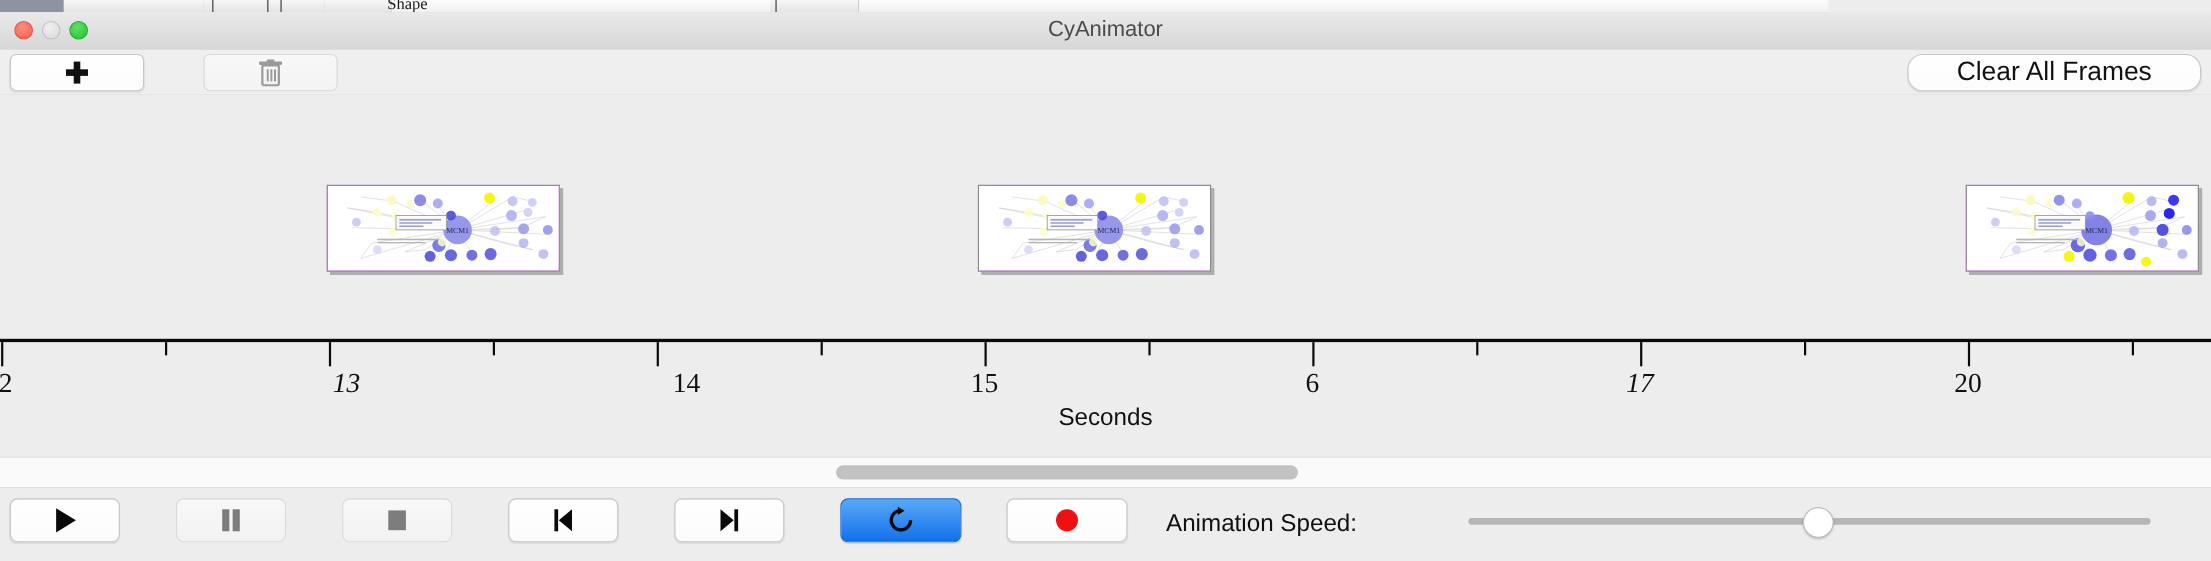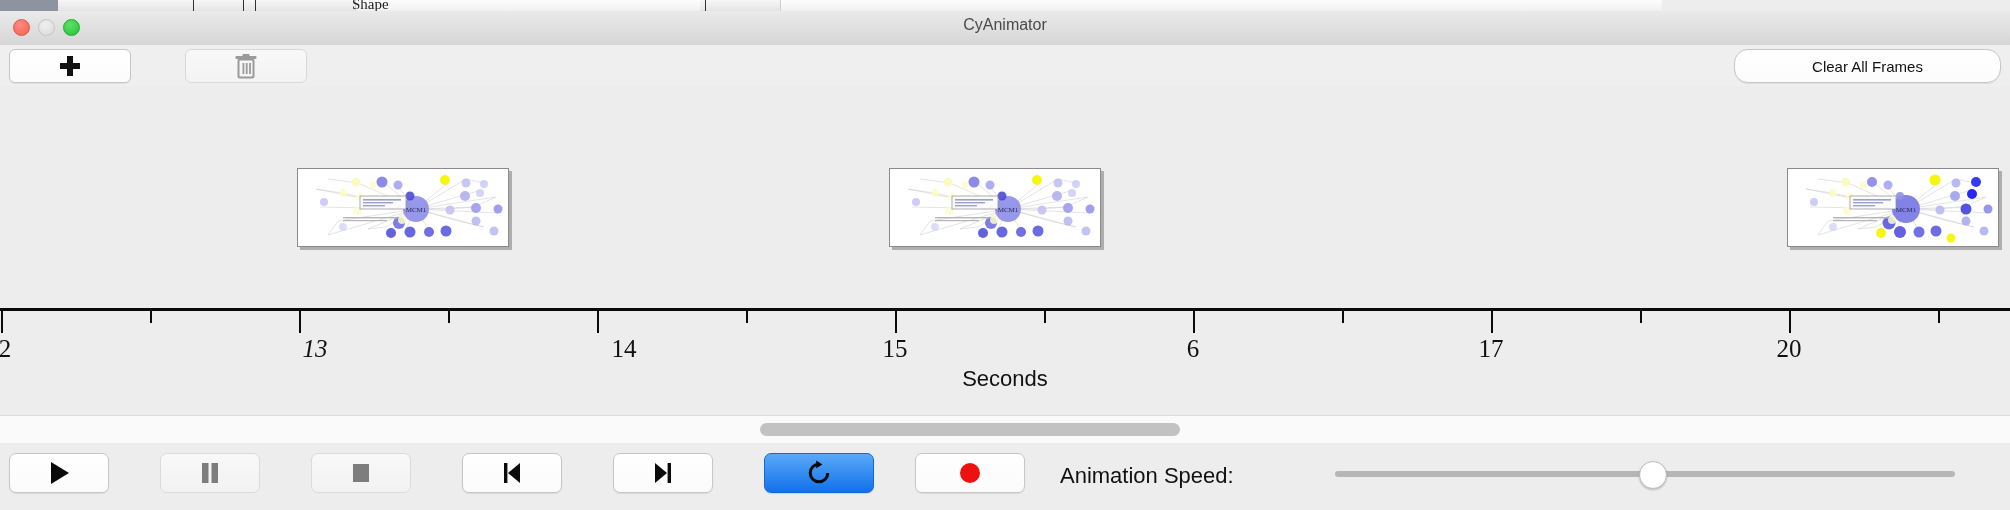--- a/index.html
+++ b/index.html
@@ -50,21 +50,21 @@
   .light {
     width: 17px; height: 17px; border-radius: 50%;
     box-sizing: border-box;
   }
   .light.red    { background: radial-gradient(circle at 40% 32%, #ff8a80, #f2604f); border: 1px solid #de5747; }
   .light.yellow { background: radial-gradient(circle at 40% 32%, #f0f0f0, #d8d8d8); border: 1px solid #c3c3c3; }
   .light.green  { background: radial-gradient(circle at 40% 32%, #5fe06a, #21c232); border: 1px solid #21ab2d; }
   .title-text {
     position: absolute; left: 0; right: 0; top: 5px;
     text-align: center;
-    font-size: 16px; color: #4a4a4a;
+    font-size: 20px; color: #4a4a4a;
   }
 
   
   .toolbar {
     position: absolute; left: 0; top: 45px;
     width: 2010px; height: 41px;
     background: #efefef;
     border-bottom: 1px solid #c8c8c8;
   }
   .btn {
@@ -80,21 +80,21 @@
   }
   .btn.dim {
     background: linear-gradient(#f8f8f8, #f3f3f3);
     border-color: #d8d8d8;
     box-shadow: none;
   }
   .btn-add { left: 9px; top: 4px; width: 122px; height: 34px; }
   .btn-del { left: 185px; top: 4px; width: 122px; height: 34px; }
   .btn-clear {
     right: 9px; top: 4px; width: 267px; height: 34px;
-    font-size: 15px; color: #111; border-radius: 14px;
+    font-size: 24px; color: #111; border-radius: 14px;
   }
 
   .icon-plus {
     position: relative; width: 20px; height: 20px;
   }
   .icon-plus::before, .icon-plus::after {
     content: ""; position: absolute; background: #111;
   }
   .icon-plus::before { left: 0; top: 7px; width: 20px; height: 6px; }
   .icon-plus::after  { top: 0; left: 7px; height: 20px; width: 6px; }
@@ -413,21 +413,21 @@
     <div class="tick major" style="left:1491px;"></div>
     <div class="tick minor" style="left:1640px;"></div>
     <div class="tick major" style="left:1789px;"></div>
     <div class="tick minor" style="left:1938px;"></div>
 
     <div class="tick-label" style="left:5px;">2</div>
     <div class="tick-label" style="left:315px;font-style:italic;">13</div>
     <div class="tick-label" style="left:624px;">14</div>
     <div class="tick-label" style="left:895px;">15</div>
     <div class="tick-label" style="left:1193px;">6</div>
-    <div class="tick-label" style="left:1491px;">17</div>
+    <div class="tick-label" style="left:1491px;font-style:italic;">17</div>
     <div class="tick-label" style="left:1789px;">20</div>
 
     <div class="axis-title">Seconds</div>
   </div>
 
   <div class="scroll-track">
     <div class="scroll-thumb" style="left:760px;width:420px;"></div>
   </div>
 
   <div class="controls">

